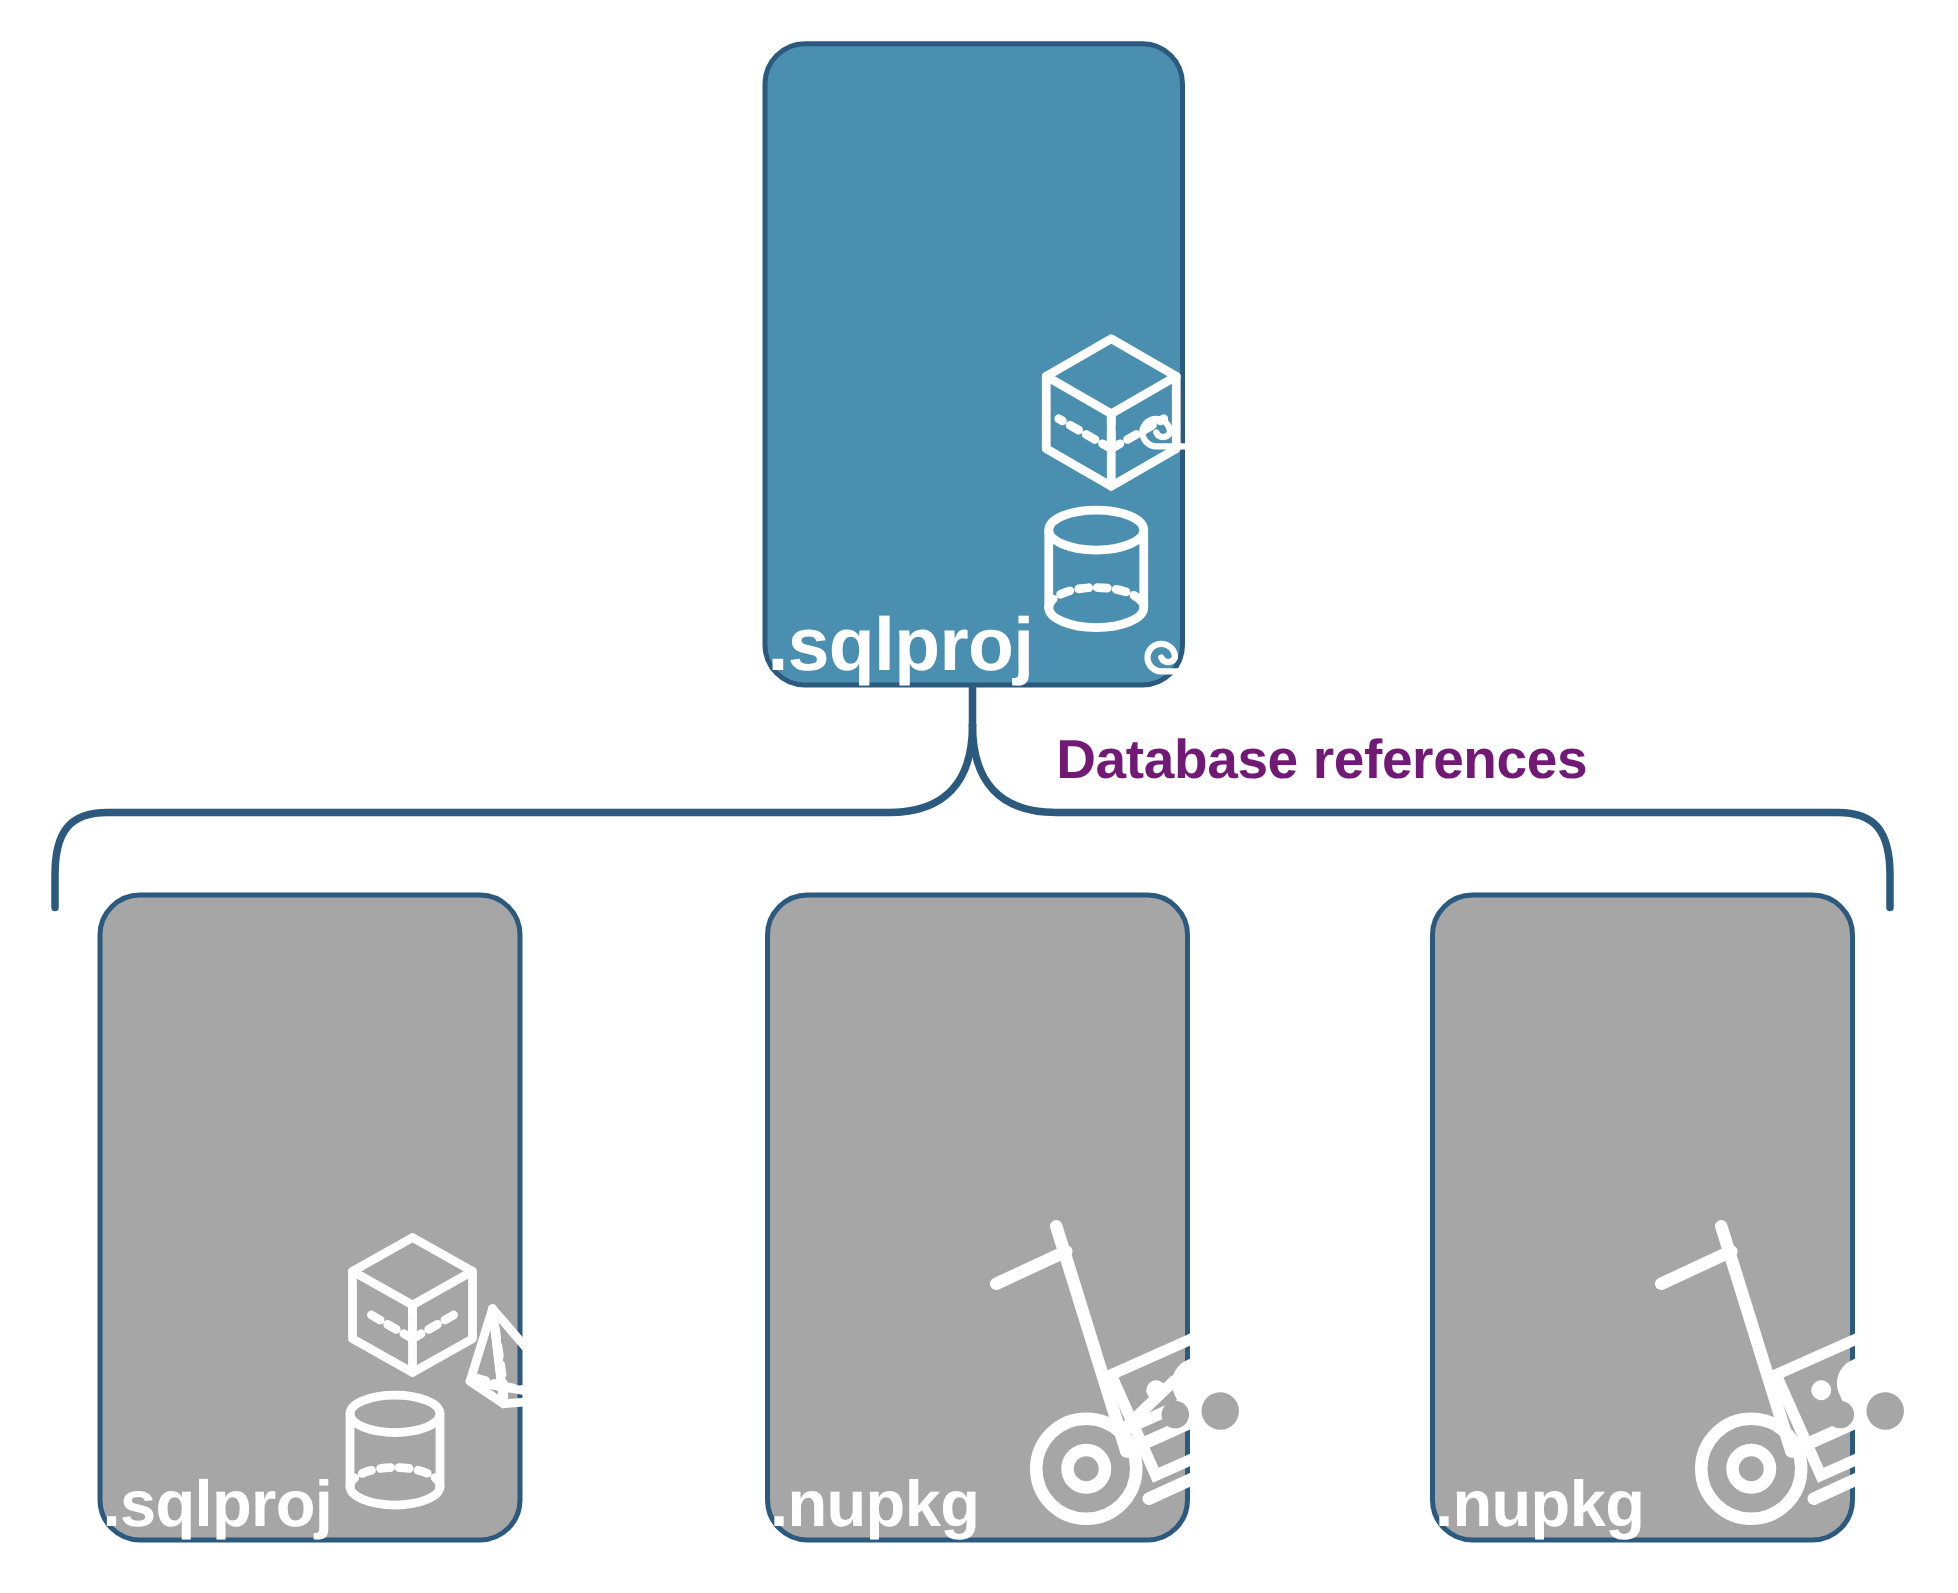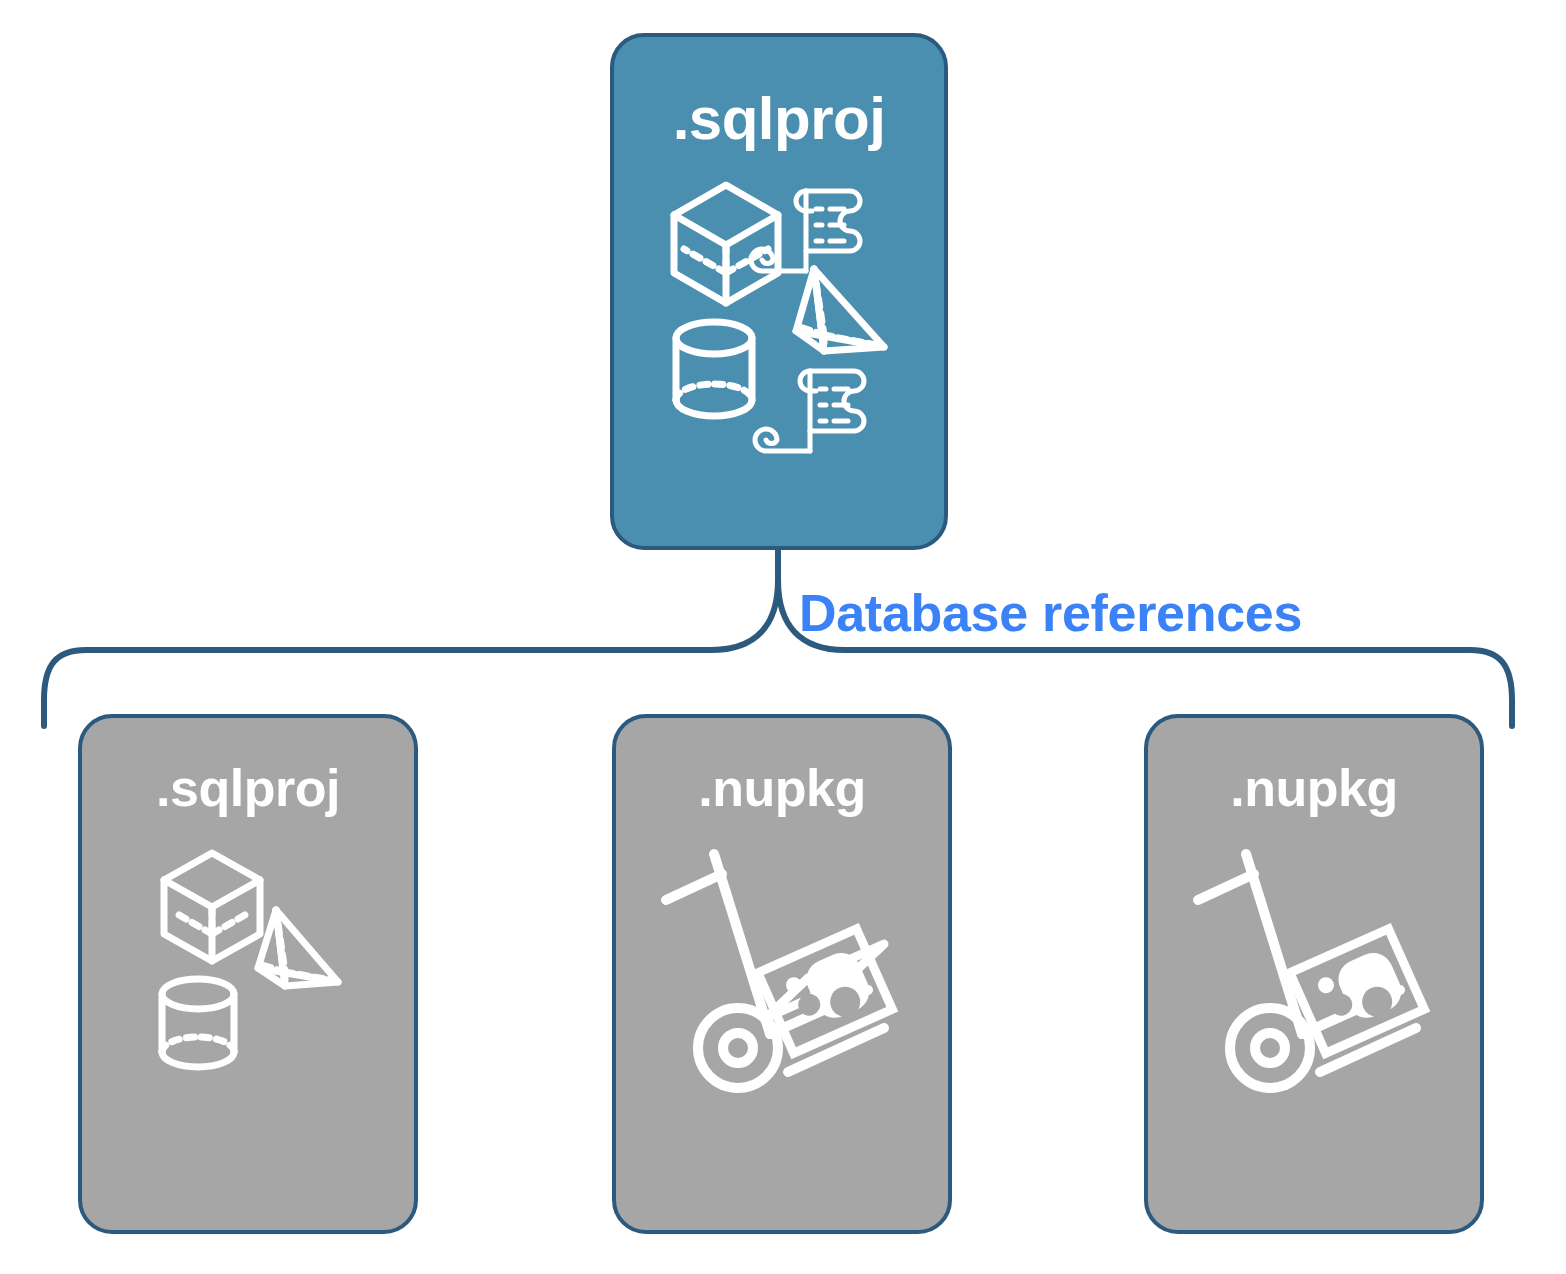--- a/index.html
+++ b/index.html
@@ -16,22 +16,22 @@
     height: 1274px;
     background: #ffffff;
     overflow: hidden;
   }
   .node {
     position: absolute;
     box-sizing: border-box;
     border: 4px solid #2B5A7E;
     border-radius: 34px;
     display: flex;
-    flex-direction: column;
-    align-items: center;
+    flex-direction: row;
+    align-items: flex-end;
   }
   .node-title {
     color: #ffffff;
     font-weight: bold;
     letter-spacing: -0.5px;
     line-height: 1;
     white-space: nowrap;
   }
   #node-top {
     left: 610px;
@@ -66,25 +66,25 @@
   #brace-layer {
     position: absolute;
     left: 0;
     top: 0;
     width: 1566px;
     height: 1274px;
     pointer-events: none;
   }
   #brace-label {
     position: absolute;
-    left: 799px;
+    left: 845px;
     top: 583px;
-    font-size: 52px;
+    font-size: 44px;
     font-weight: bold;
-    color: #3b82f6;
+    color: #701a75;
     white-space: nowrap;
     letter-spacing: -0.3px;
   }
 </style>
 </head>
 <body>
 
 <div id="stage">
 
   <div class="node" id="node-top">

